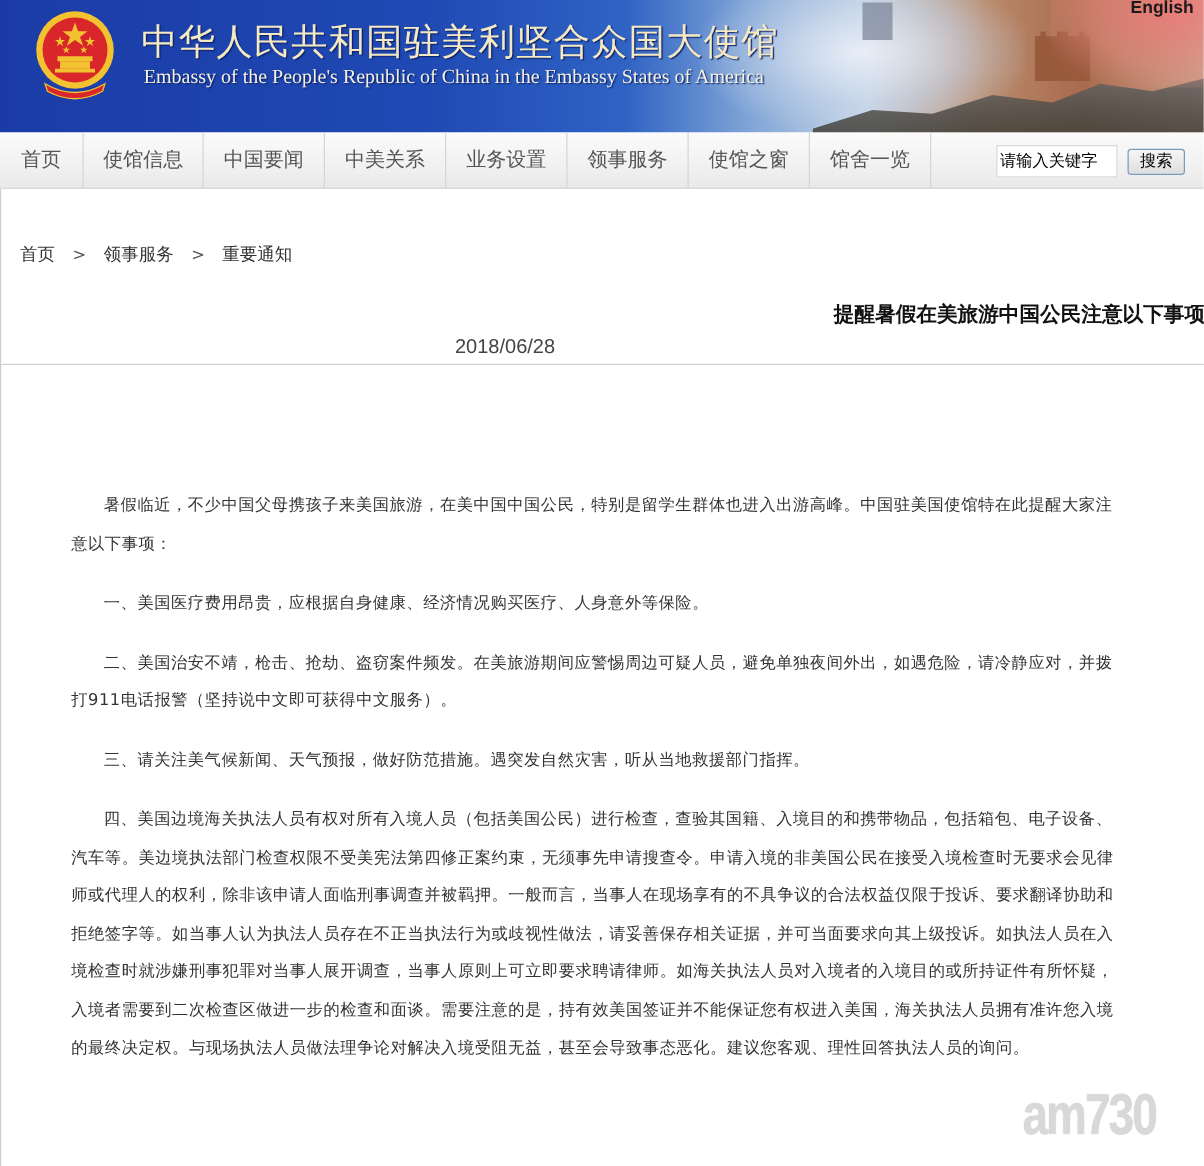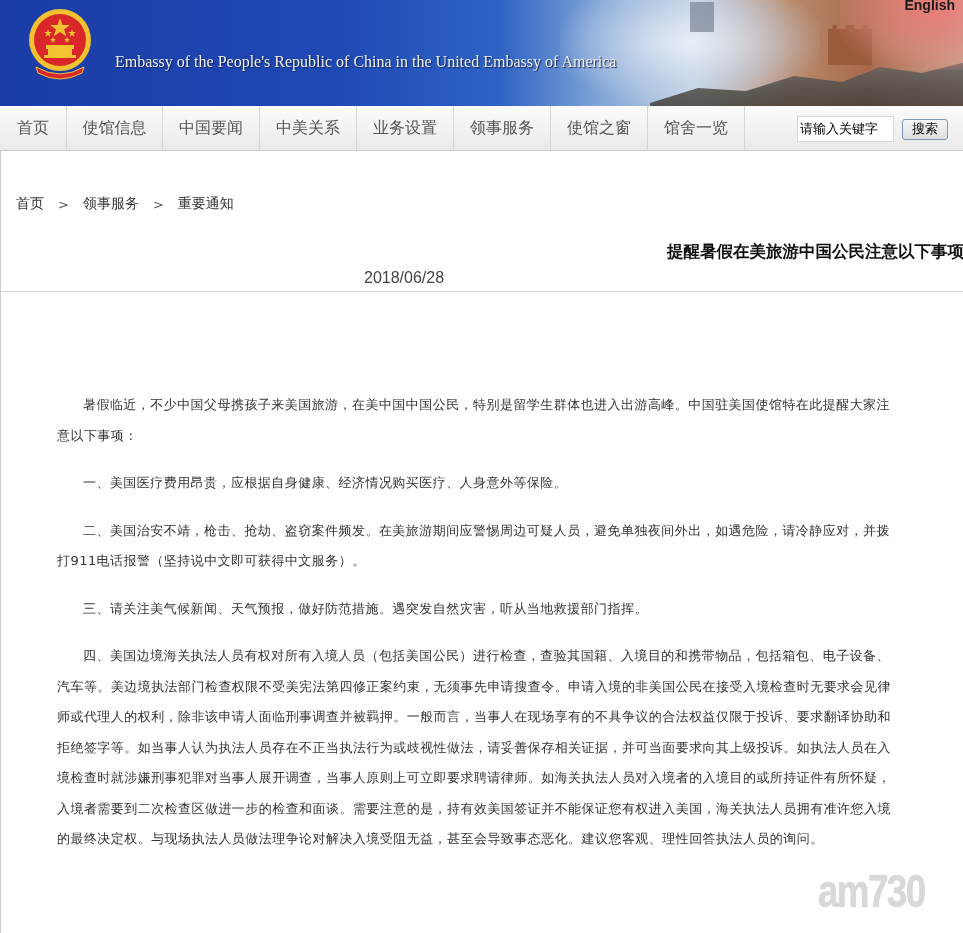--- a/index.html
+++ b/index.html
@@ -141,21 +141,22 @@
     <polygon points="22,22 23,25 26,25 23.5,27 24.5,30 22,28 19.5,30 20.5,27 18,25 21,25" fill="#f2c230"></polygon>
     <polygon points="46,22 47,25 50,25 47.5,27 48.5,30 46,28 43.5,30 44.5,27 42,25 45,25" fill="#f2c230"></polygon>
     <polygon points="27,30 27.8,32 30,32 28.2,33.3 29,35.5 27,34.2 25,35.5 25.8,33.3 24,32 26.2,32" fill="#f2c230"></polygon>
     <polygon points="41,30 41.8,32 44,32 42.2,33.3 43,35.5 41,34.2 39,35.5 39.8,33.3 38,32 40.2,32" fill="#f2c230"></polygon>
     <rect x="20" y="38" width="28" height="4" fill="#f2c230"></rect>
     <rect x="22" y="42" width="24" height="6" fill="#f2c230"></rect>
     <rect x="18" y="48" width="32" height="3" fill="#f2c230"></rect>
     <path d="M10 60 Q34 74 58 60 L56 66 Q34 78 12 66 Z" fill="#d8262b" stroke="#f2c230" stroke-width="1"></path>
   </svg>
 
-  <div class="title-en">Embassy of the People's Republic of China in the United Embassy of America</div>
+  <div class="title-cn">中华人民共和国驻美利坚合众国大使馆</div>
+  <div class="title-en">Embassy of the People's Republic of China in the Embassy States of America</div>
   <a class="lang-link" href="#">English</a>
 </div>
 
 <nav class="navbar">
   <div class="nav-item" style="width:67px">首页</div>
   <div class="nav-item" style="width:96px">使馆信息</div>
   <div class="nav-item" style="width:97px">中国要闻</div>
   <div class="nav-item" style="width:97px">中美关系</div>
   <div class="nav-item" style="width:97px">业务设置</div>
   <div class="nav-item" style="width:97px">领事服务</div>

